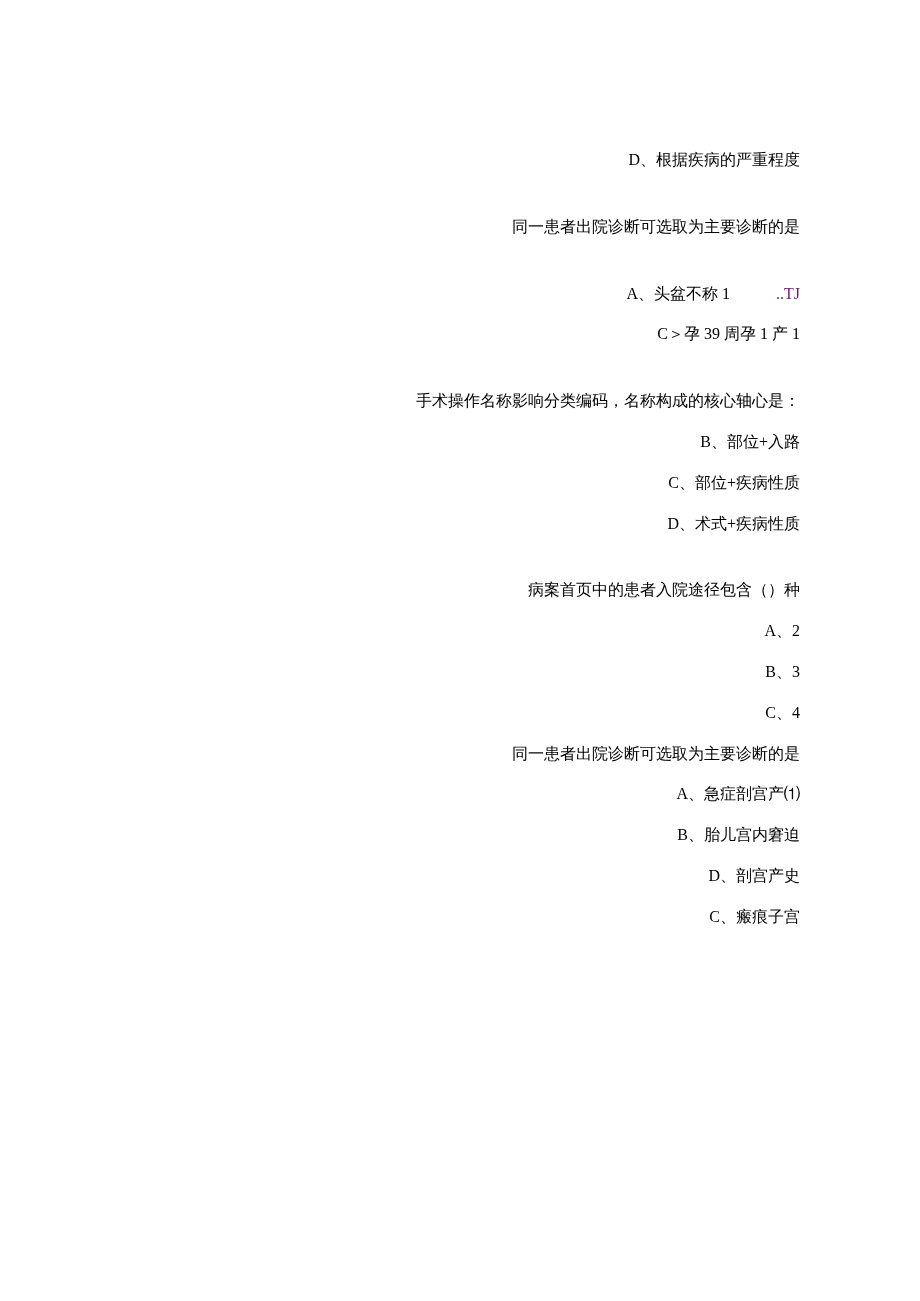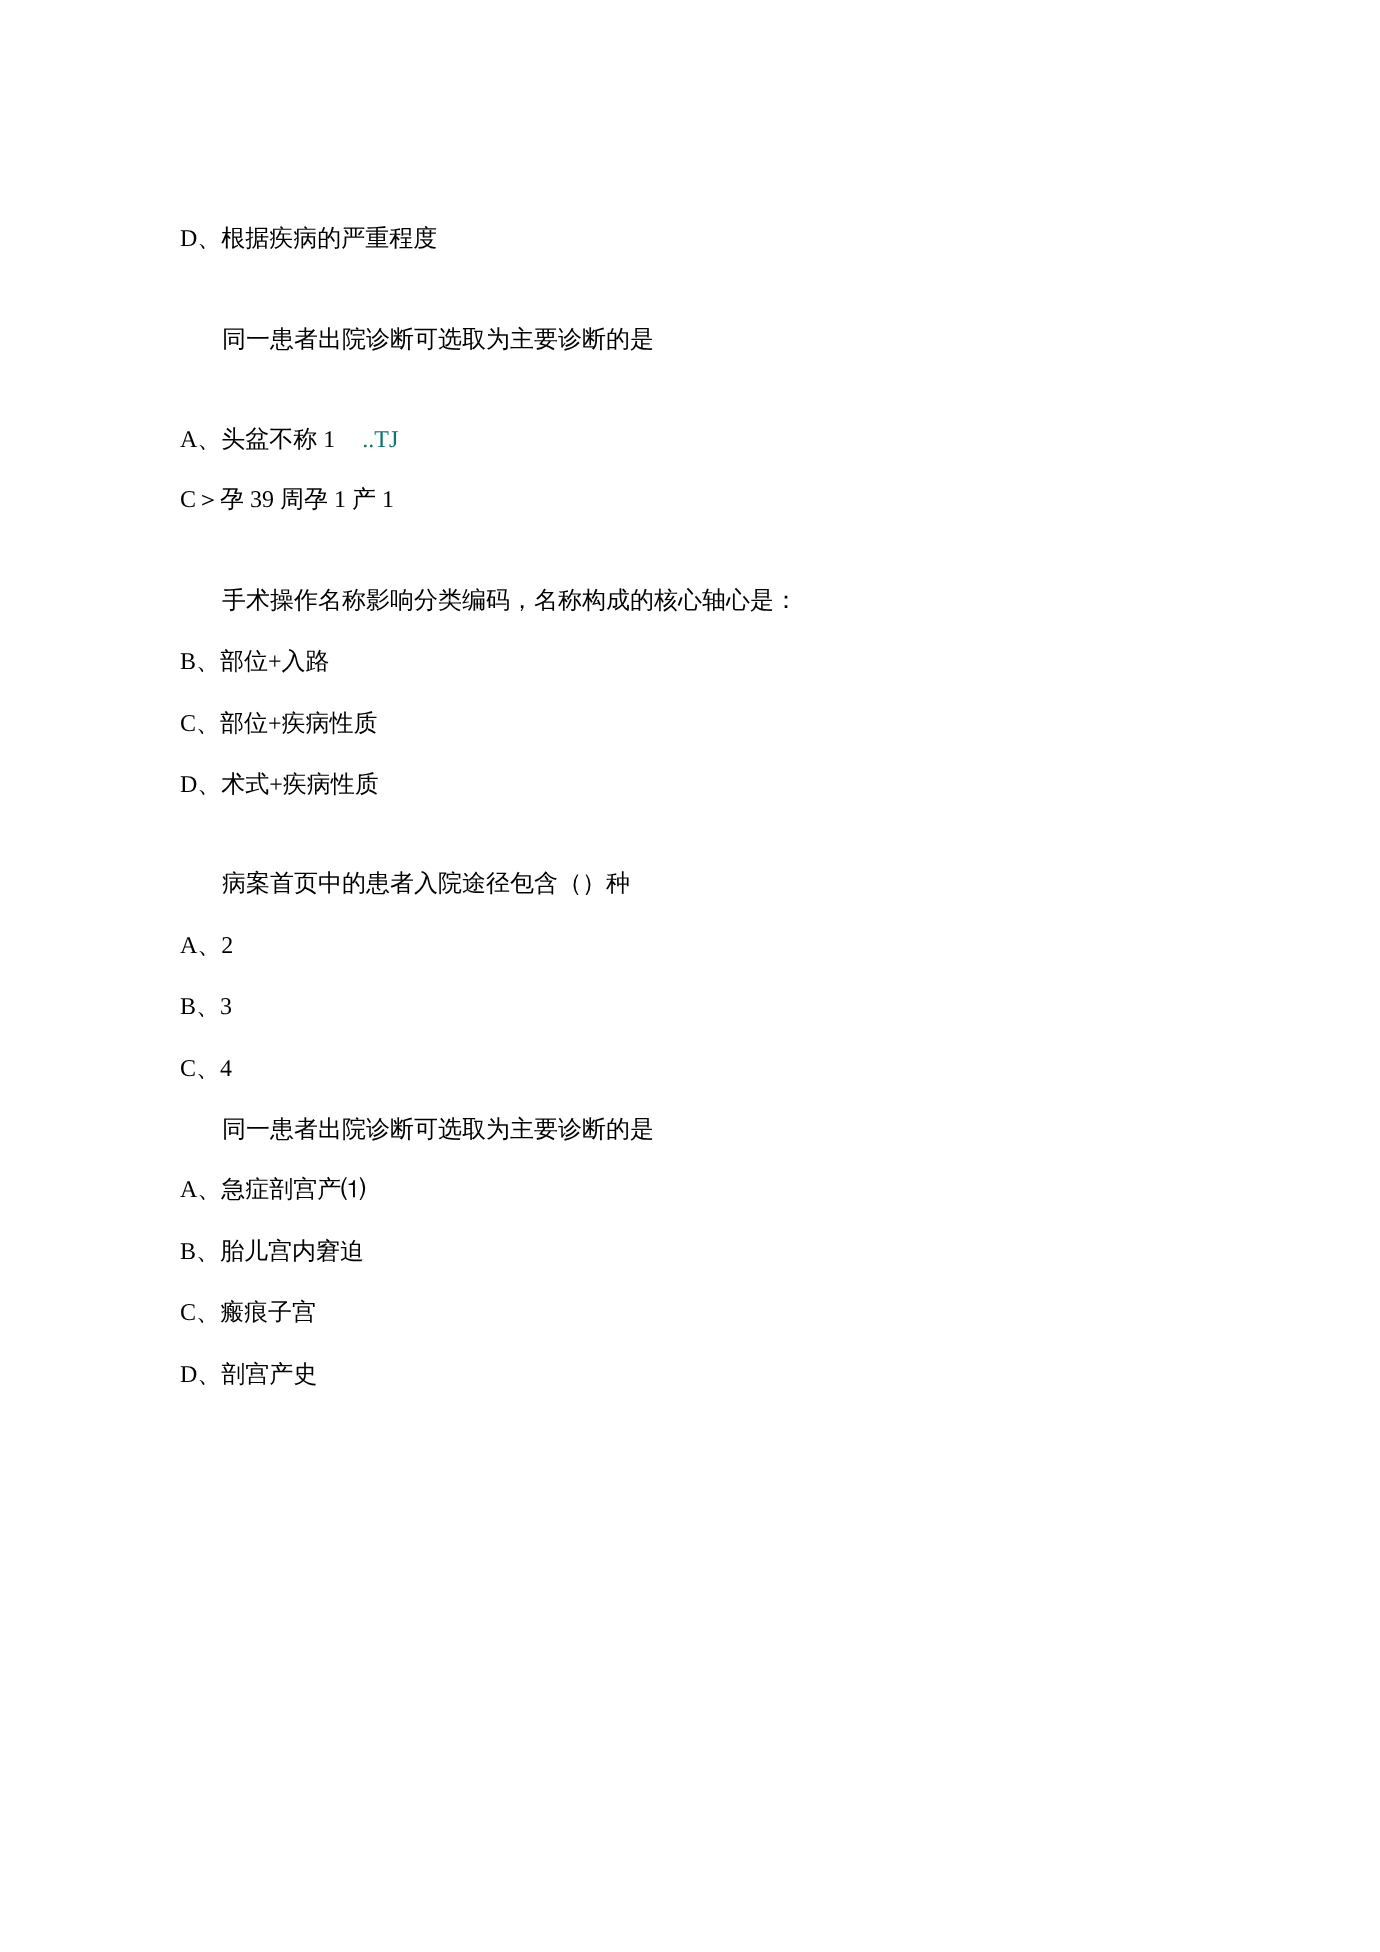--- a/index.html
+++ b/index.html
@@ -9,38 +9,39 @@
     font-family: "SimSun", "宋体", serif;
     font-size: 16px;
     color: #000000;
     width: 920px;
     height: 1301px;
     box-sizing: border-box;
   }
   .content {
     padding: 150px 120px 0 120px;
     line-height: 1.3;
+    text-align: right;
   }
   .line {
     margin-bottom: 24px;
   }
   .line.tight {
     margin-bottom: 20px;
   }
   .line.extra-gap {
     margin-bottom: 46px;
   }
   .question-stem {
     margin-bottom: 22px;
     margin-left: 28px;
   }
   .orange {
-    color: #0f766e;
+    color: #701a75;
     font-family: "Times New Roman", serif;
-    margin-left: 18px;
+    margin-left: 46px;
   }
   .latin {
     font-family: "Times New Roman", serif;
   }
 </style>
 </head>
 <body>
 
 <div class="content">
 
@@ -58,16 +59,16 @@
   <div class="line extra-gap">D、术式+疾病性质</div>
 
   <div class="line tight question-stem">病案首页中的患者入院途径包含（）种</div>
   <div class="line tight">A、2</div>
   <div class="line tight">B、3</div>
   <div class="line tight">C、4</div>
 
   <div class="line tight question-stem">同一患者出院诊断可选取为主要诊断的是</div>
   <div class="line tight">A、急症剖宫产⑴</div>
   <div class="line tight">B、胎儿宫内窘迫</div>
+  <div class="line tight">D、剖宫产史</div>
   <div class="line tight">C、瘢痕子宫</div>
-  <div class="line tight">D、剖宫产史</div>
 
 </div>
 
 </body></html>

